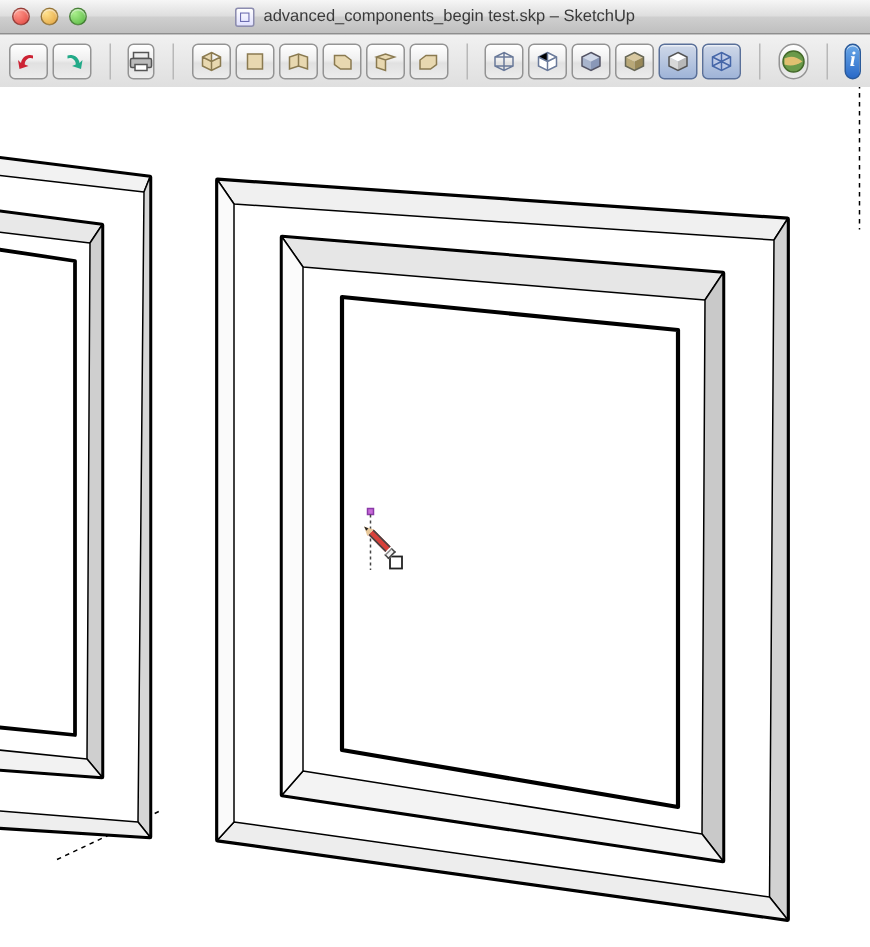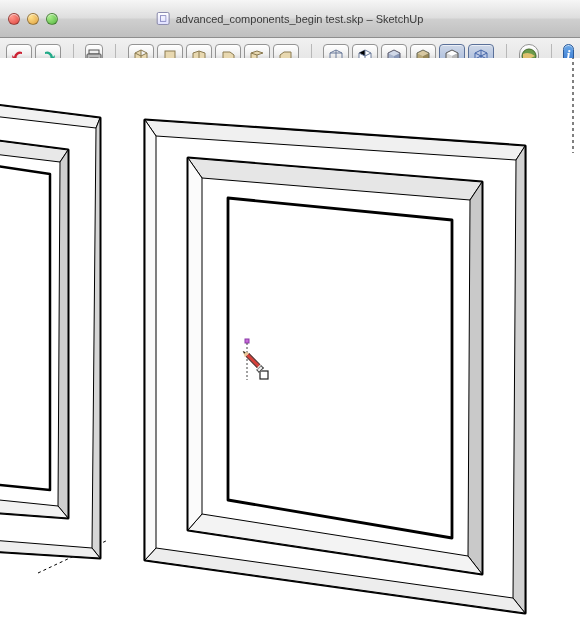--- a/index.html
+++ b/index.html
@@ -1,21 +1,21 @@
 <!DOCTYPE html>
 <html><head>
 <meta charset="utf-8">
 <style>
   * { margin: 0; padding: 0; box-sizing: border-box; }
   html, body { width: 580px; height: 631px; overflow: hidden; font-family: "Lucida Grande", Helvetica, Arial, sans-serif; font-size: 11px; }
   body { background: #ffffff; }
 
   
   .titlebar {
-    height: 38px;
+    height: 23px;
     background: linear-gradient(#f6f6f6, #dedede 48%, #cfcfcf 52%, #bfbfbf);
     border-bottom: 1px solid #8e8e8e;
     display: flex;
     align-items: center;
     position: relative;
   }
   .traffic { margin-left: 8px; display: flex; gap: 7px; align-items: center; }
   .tl-btn {
     width: 12px; height: 12px; border-radius: 6px;
     border: 1px solid rgba(0,0,0,.35);

